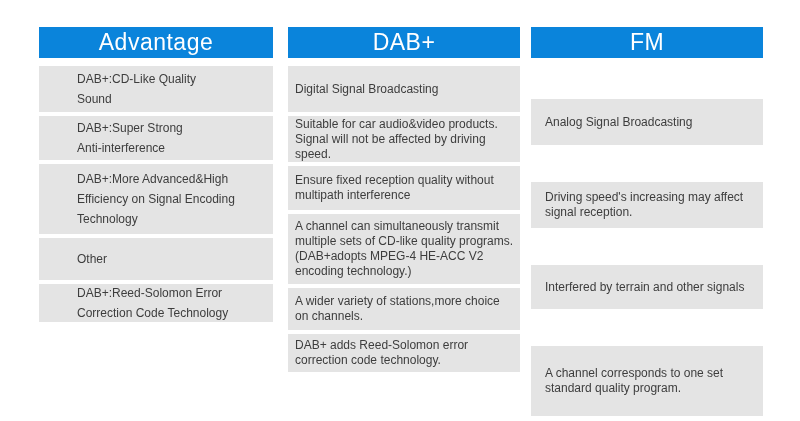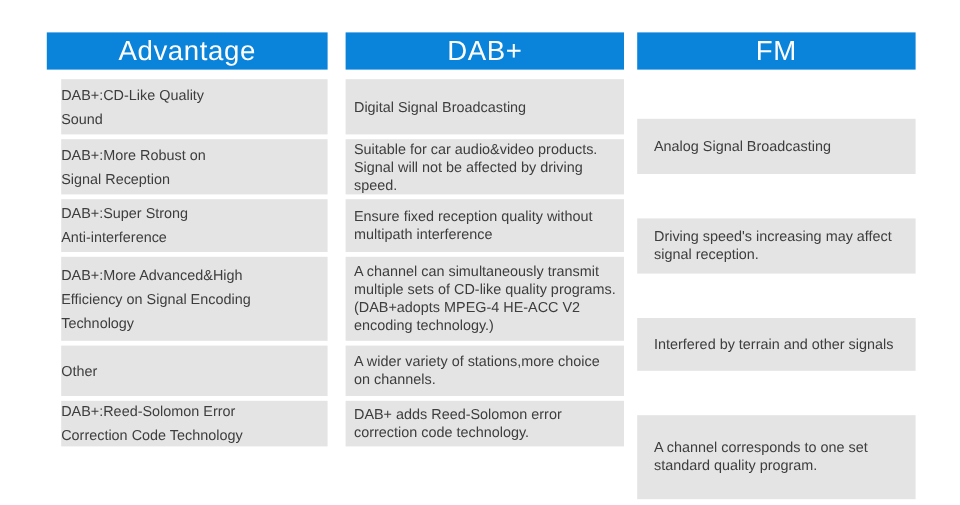--- a/index.html
+++ b/index.html
@@ -36,21 +36,21 @@
   .cell {
     background: var(--row-bg, #e4e4e4);
     margin-bottom: 4px;
     display: flex;
     align-items: center;
     white-space: pre-line;
     color: var(--text, #3d3d3d);
     font-size: 12px;
     box-sizing: border-box;
   }
-  .col-advantage .cell { line-height: 20px; margin-left: 12px; }
+  .col-advantage .cell { padding-left: 38px; line-height: 20px; }
   .col-dab .cell       { padding-left: 7px;  line-height: 15px; padding-right: 2px; }
   .col-fm .cell        { padding-left: 14px; line-height: 15px; }
   .col-fm .cell.dash {
     justify-content: center;
     padding-left: 0;
     font-weight: bold;
     letter-spacing: -1px;
   }
   
   .h1 { height: 46px; }
@@ -62,22 +62,20 @@
 </style>
 </head>
 <body>
 
 <div class="table">
 
   <div class="col col-advantage">
     <div class="header">Advantage</div>
     <div class="cell h1">DAB+:CD-Like Quality
 Sound</div>
-    <div class="cell h2">DAB+:More Robust on
-Signal Reception</div>
     <div class="cell h3">DAB+:Super Strong
 Anti-interference</div>
     <div class="cell h4">DAB+:More Advanced&amp;High
 Efficiency on Signal Encoding
 Technology</div>
     <div class="cell h6">Other</div>
     <div class="cell h5">DAB+:Reed-Solomon Error
 Correction Code Technology</div>
   </div>
 

